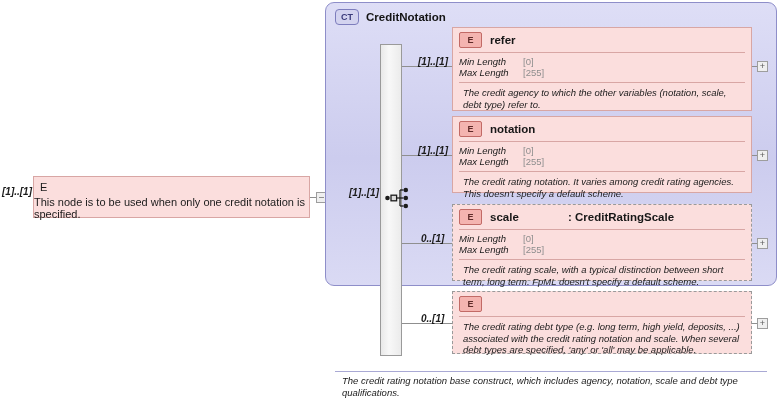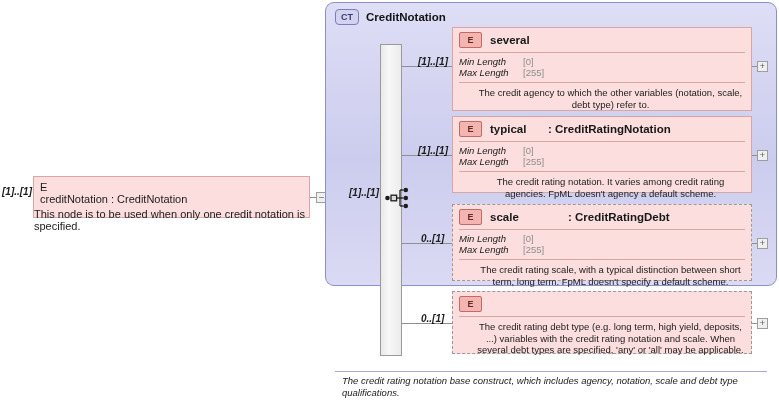--- a/index.html
+++ b/index.html
@@ -45,23 +45,23 @@
     padding:3px 6px 4px 6px;
     font-size:9.5px;
     line-height:11px;
   }
   .ebox .facets .row{display:flex;}
   .ebox .facets .fk{
     font-style:italic;color:#1b1b1b;width:64px;flex:none;
   }
   .ebox .facets .fv{color:#8e8e8e;}
   .ebox .doc{
-    padding:4px 6px 5px 23px;
+    padding:4px 6px 5px 10px;
     font-size:9.5px;line-height:11.5px;
-    color:#1b1b1b;text-align:center;
+    font-style:italic;color:#1b1b1b;
   }
 
   
   .nmwrap{display:flex;align-items:baseline;}
   .nmwrap .ename{min-width:0;}
 
   
   .ctbox{
     position:absolute;
     left:325px;top:2px;width:452px;height:284px;
@@ -125,21 +125,20 @@
 </head>
 <body>
 
 <div class="canvas">
 
   <div class="card" style="left:2px;top:186px;">[1]..[1]</div>
 
   <div class="rootbox">
     <div class="hdr" style="padding:4px 6px 3px 6px;">
       <div class="etag">E</div>
-      <div class="ename">creditNotation : CreditNotation</div>
     </div>
     <div class="sep"></div>
     <div class="doc">This node is to be used when only one credit notation is specified.</div>
   </div>
 
   <div class="ln lnh" style="left:310px;top:197px;width:6px;"></div>
   <div class="btnbox" style="left:316px;top:192px;">
     <span class="g">–</span>
   </div>
   <div class="ln lnh" style="left:327px;top:197px;width:54px;"></div>
@@ -181,21 +180,21 @@
   <div class="ln lnh" style="left:402px;top:243px;width:50px;"></div>
   <div class="card" style="left:421px;top:233px;">0..[1]</div>
 
   <div class="ln lnh" style="left:402px;top:323px;width:50px;"></div>
   <div class="card" style="left:421px;top:313px;">0..[1]</div>
 
   <div class="ebox" style="left:452px;top:27px;width:300px;height:84px;">
     <div class="hdr">
       <div class="etag">E</div>
       <div class="nmwrap">
-        <span class="ename" style="width:78px;">several</span>
+        <span class="ename" style="width:78px;">refer</span>
       </div>
     </div>
     <div class="sep"></div>
     <div class="facets">
       <div class="row">
         <span class="fk">Min Length</span>
         <span class="fv">[0]</span>
       </div>
       <div class="row">
         <span class="fk">Max Length</span>
@@ -207,49 +206,48 @@
   </div>
   <div class="ln lnh" style="left:752px;top:66px;width:8px;"></div>
   <div class="btnbox" style="left:757px;top:61px;">
     <span class="g">+</span>
   </div>
 
   <div class="ebox" style="left:452px;top:116px;width:300px;height:77px;">
     <div class="hdr">
       <div class="etag">E</div>
       <div class="nmwrap">
-        <span class="ename" style="width:58px;">typical</span>
-        <span class="etype"><span>:</span>&nbsp;<span>CreditRatingNotation</span></span>
+        <span class="ename" style="width:58px;">notation</span>
       </div>
     </div>
     <div class="sep"></div>
     <div class="facets">
       <div class="row">
         <span class="fk">Min Length</span>
         <span class="fv">[0]</span>
       </div>
       <div class="row">
         <span class="fk">Max Length</span>
         <span class="fv">[255]</span>
       </div>
     </div>
     <div class="sep"></div>
-    <div class="doc">The credit rating notation. It varies among credit rating agencies. FpML doesn't agency a default scheme.</div>
+    <div class="doc">The credit rating notation. It varies among credit rating agencies. This doesn't specify a default scheme.</div>
   </div>
   <div class="ln lnh" style="left:752px;top:155px;width:8px;"></div>
   <div class="btnbox" style="left:757px;top:150px;">
     <span class="g">+</span>
   </div>
 
   <div class="ebox optional" style="left:452px;top:204px;width:300px;height:77px;">
     <div class="hdr">
       <div class="etag">E</div>
       <div class="nmwrap">
         <span class="ename" style="width:78px;">scale</span>
-        <span class="etype"><span>:</span>&nbsp;<span>CreditRatingDebt</span></span>
+        <span class="etype"><span>:</span>&nbsp;<span>CreditRatingScale</span></span>
       </div>
     </div>
     <div class="sep"></div>
     <div class="facets">
       <div class="row">
         <span class="fk">Min Length</span>
         <span class="fv">[0]</span>
       </div>
       <div class="row">
         <span class="fk">Max Length</span>
@@ -262,20 +260,20 @@
   <div class="ln lnh" style="left:752px;top:243px;width:8px;"></div>
   <div class="btnbox" style="left:757px;top:238px;">
     <span class="g">+</span>
   </div>
 
   <div class="ebox optional" style="left:452px;top:291px;width:300px;height:63px;">
     <div class="hdr">
       <div class="etag">E</div>
     </div>
     <div class="sep"></div>
-    <div class="doc">The credit rating debt type (e.g. long term, high yield, deposits, ...) variables with the credit rating notation and scale. When several debt types are specified, 'any' or 'all' may be applicable.</div>
+    <div class="doc">The credit rating debt type (e.g. long term, high yield, deposits, ...) associated with the credit rating notation and scale. When several debt types are specified, 'any' or 'all' may be applicable.</div>
   </div>
   <div class="ln lnh" style="left:752px;top:323px;width:8px;"></div>
   <div class="btnbox" style="left:757px;top:318px;">
     <span class="g">+</span>
   </div>
 
 </div>
 
 </body></html>

